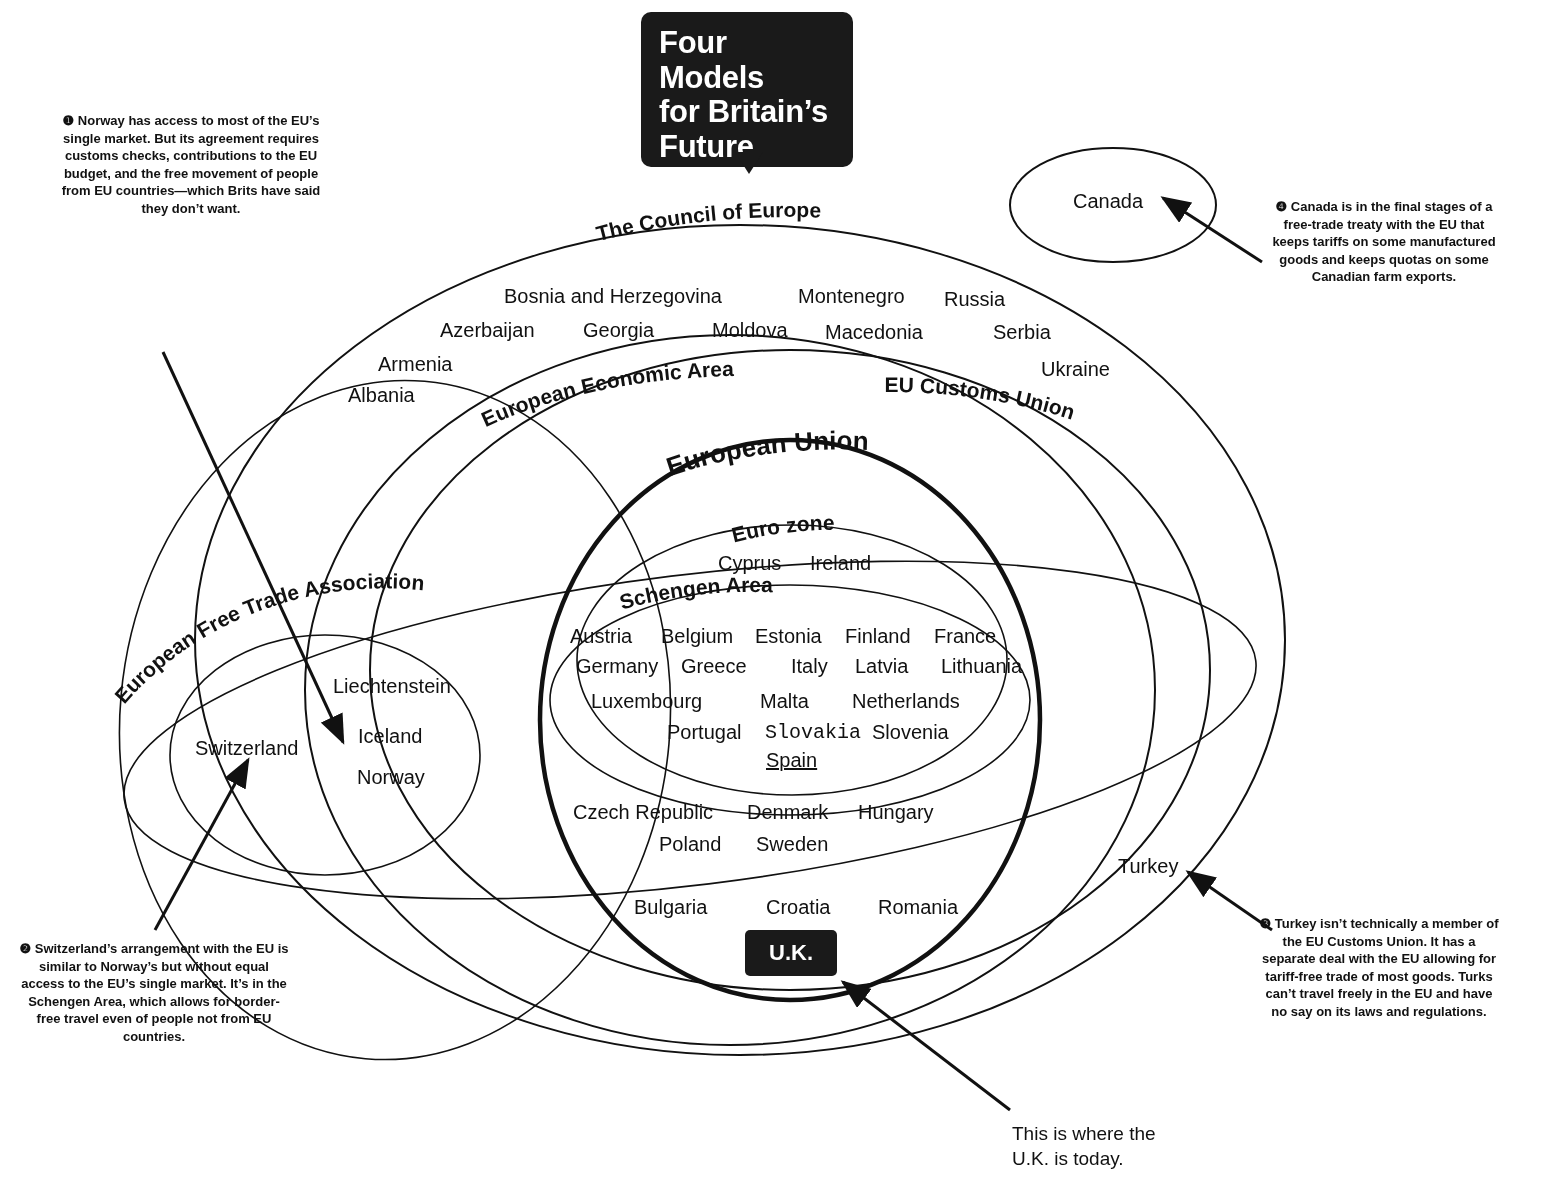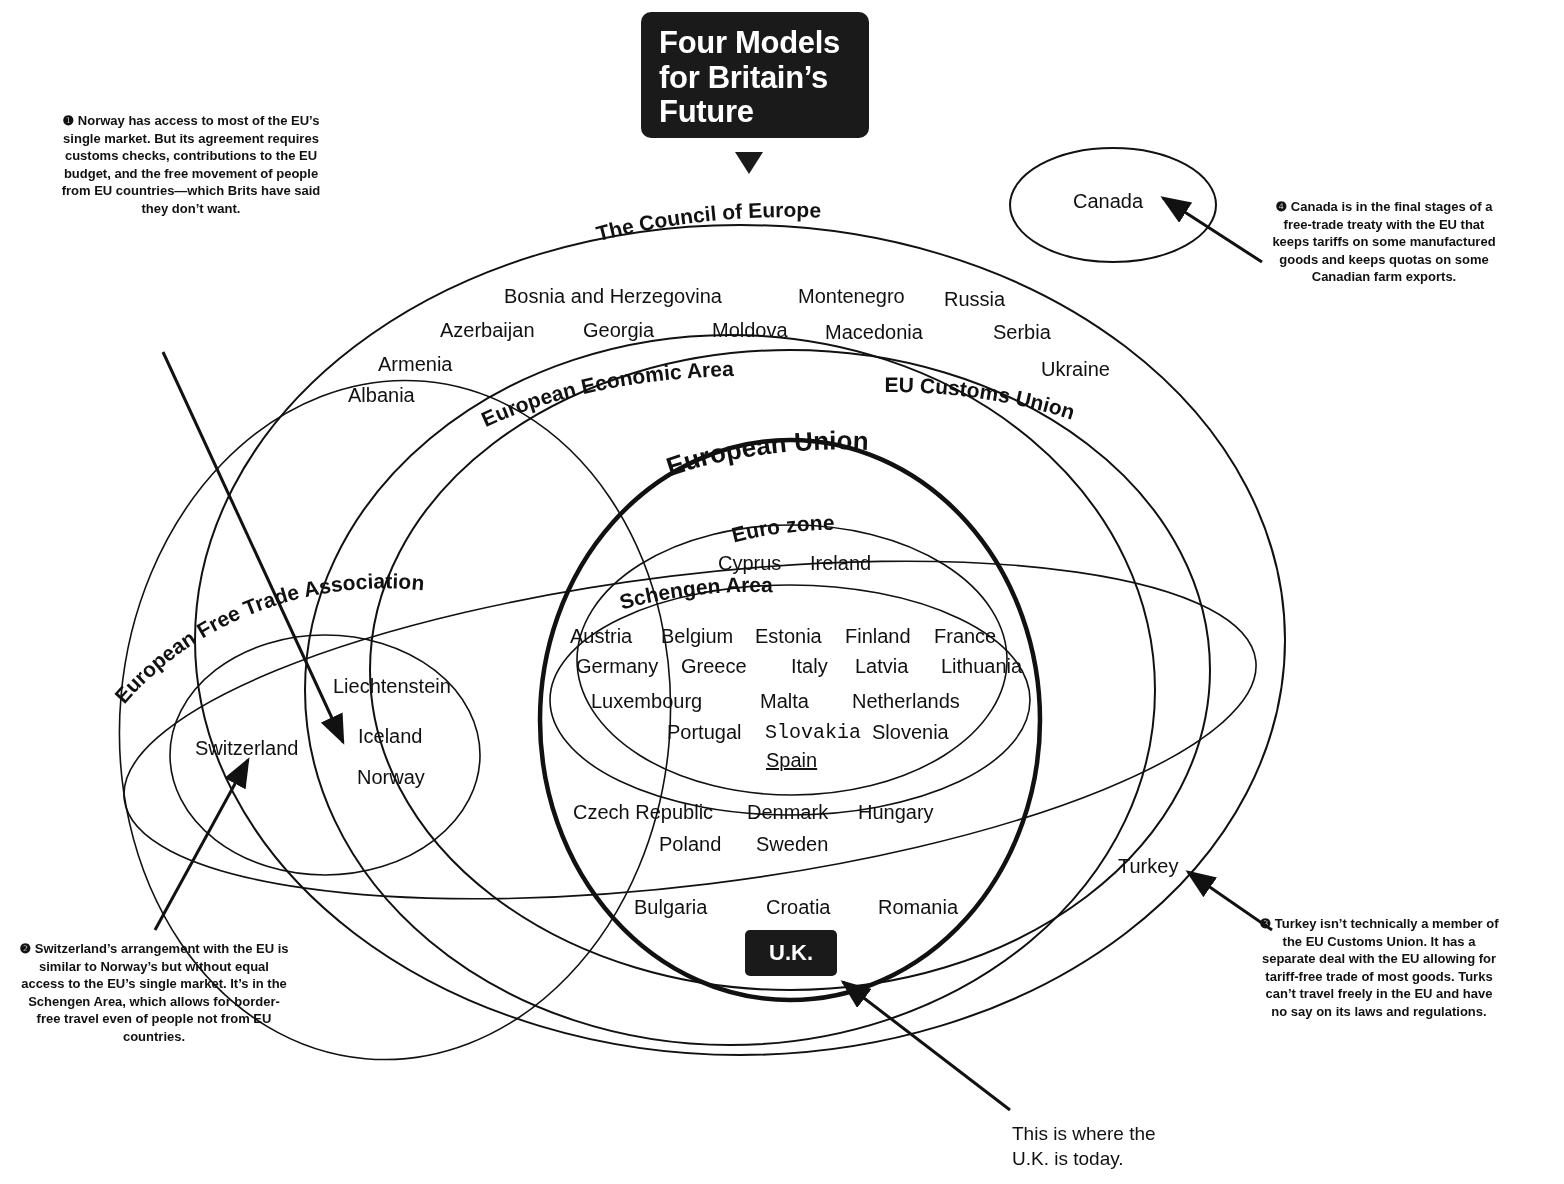--- a/index.html
+++ b/index.html
@@ -31,25 +31,25 @@
   }
   .country {
     font-size: 20px;
     font-weight: 400;
   }
   
   #title-box {
     position: absolute;
     left: 641px;
     top: 12px;
-    width: 228px;
+    width: 212px;
     background: #1a1a1a;
     color: #ffffff;
     border-radius: 10px;
-    padding: 14px 18px 8px 18px;
+    padding: 14px 18px 2px 18px;
     box-sizing: border-box;
   }
   #title-box .t {
     font-size: 31px;
     font-weight: bold;
     line-height: 1.12;
     letter-spacing: -0.3px;
   }
   #title-tail {
     position: absolute;

